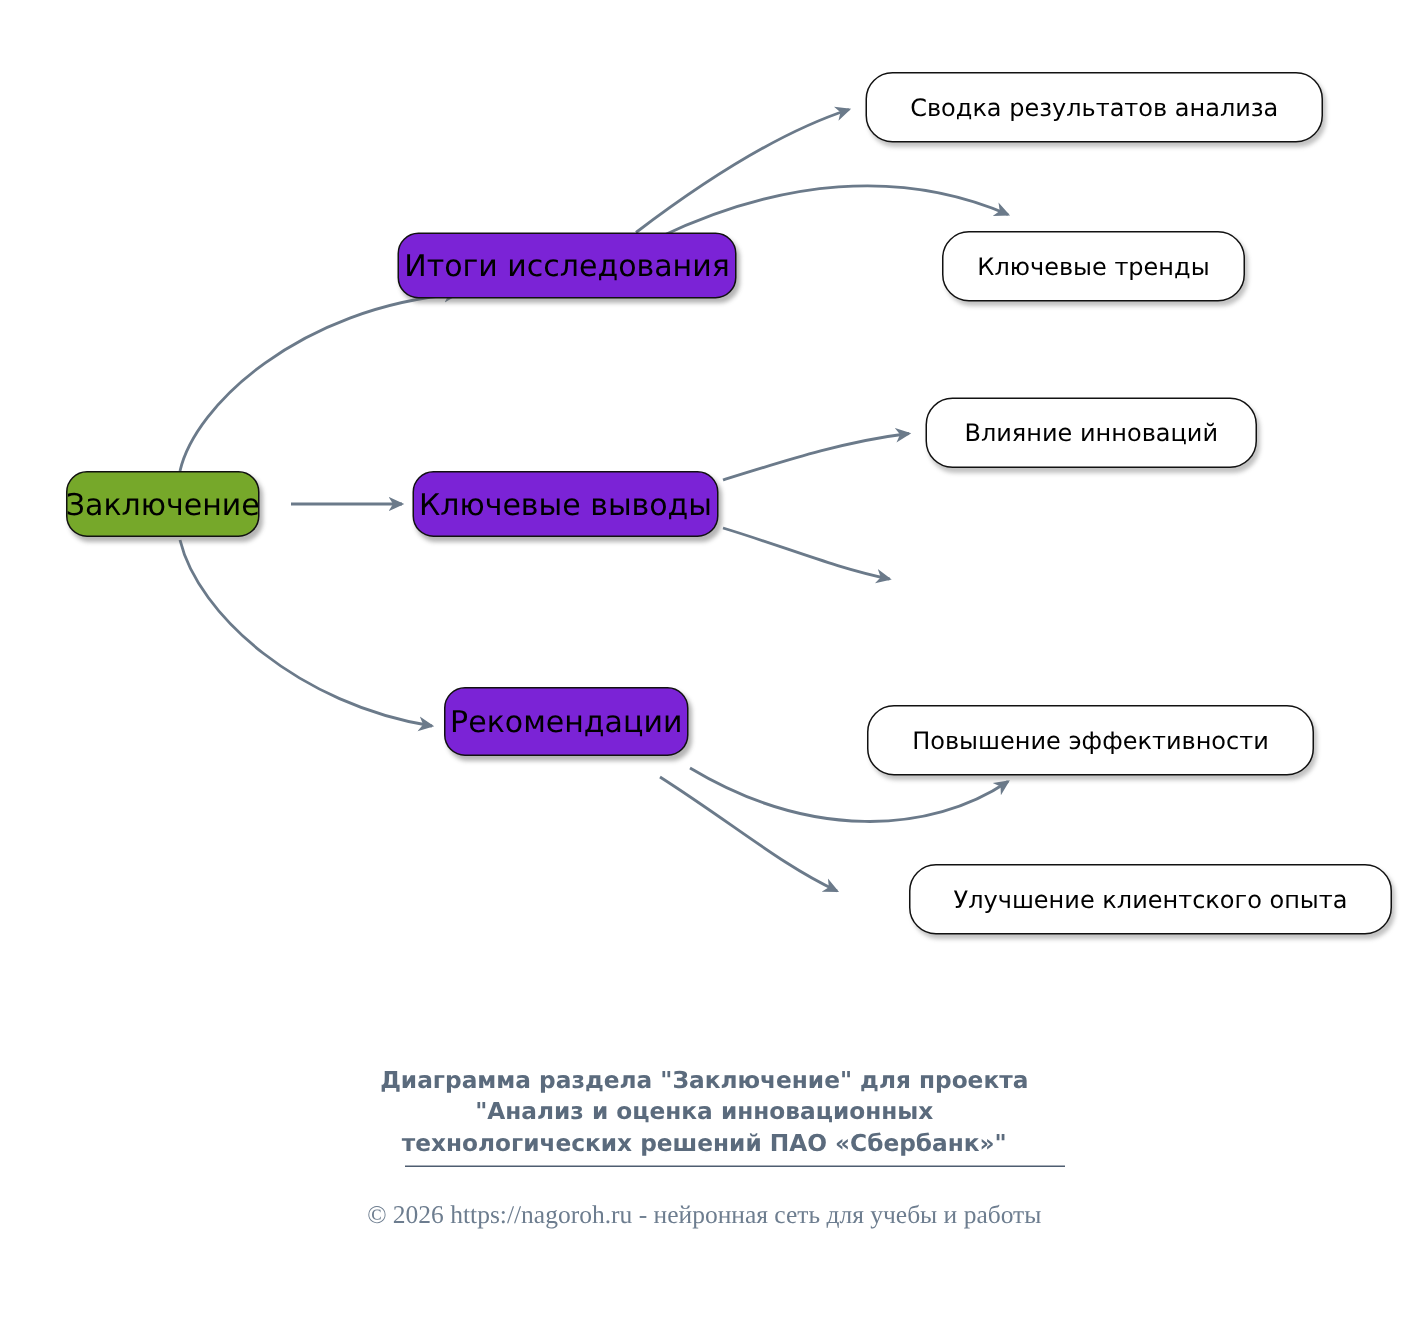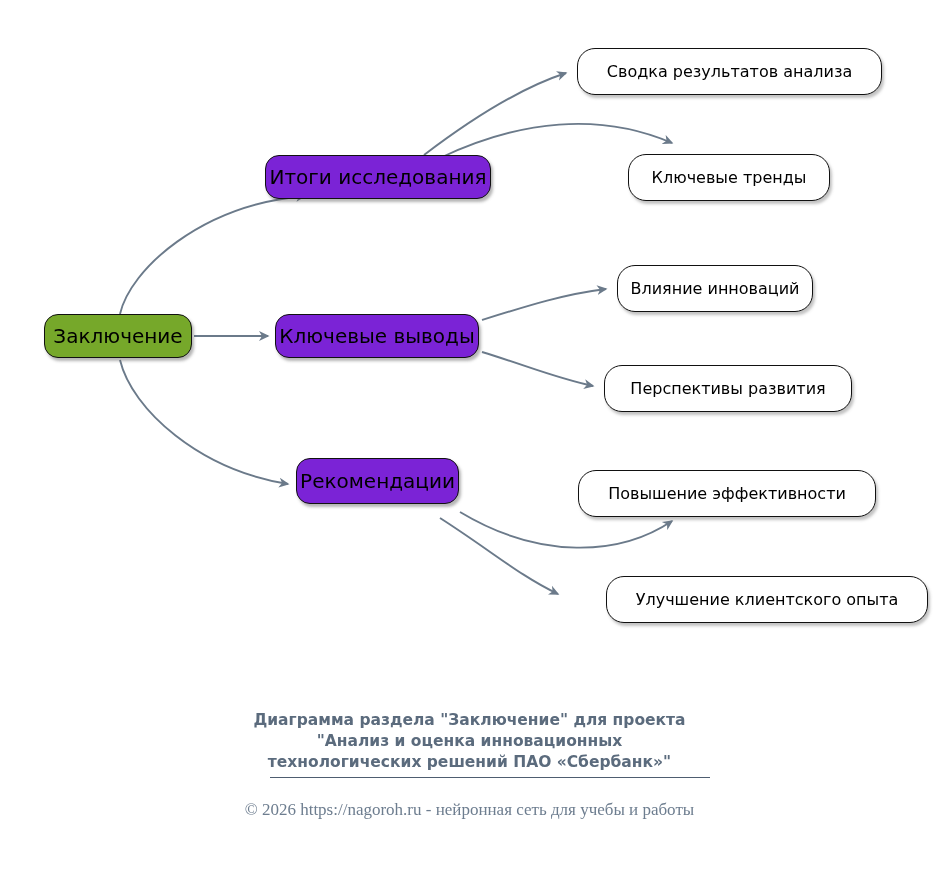--- a/index.html
+++ b/index.html
@@ -126,42 +126,39 @@
 
     <path d="M482,320 C530,305 565,294 606,289" fill="none" stroke="#6b7a8a" stroke-width="1.9" marker-end="url(#arw)"></path>
 
     <path d="M482,352 C525,365 555,378 593,386" fill="none" stroke="#6b7a8a" stroke-width="1.9" marker-end="url(#arw)"></path>
 
     <path d="M460,512 C540,560 620,556 672,521" fill="none" stroke="#6b7a8a" stroke-width="1.9" marker-end="url(#arw)"></path>
 
     <path d="M440,518 C490,550 520,576 558,594" fill="none" stroke="#6b7a8a" stroke-width="1.9" marker-end="url(#arw)"></path>
   </svg>
 
-  <div class="node node-root" style="left:44px; top:314px; width:148px; height:44px;">
+  <div class="node node-root" style="left:44px; top:314px; width:129px; height:44px;">
     <span>Заключение</span>
   </div>
 
   <div class="node node-branch" style="left:265px; top:155px; width:226px; height:44px;">
     <span>Итоги исследования</span>
   </div>
   <div class="node node-leaf" style="left:577px; top:48px; width:305px; height:47px;">
     <span>Сводка результатов анализа</span>
   </div>
   <div class="node node-leaf" style="left:628px; top:154px; width:202px; height:47px;">
     <span>Ключевые тренды</span>
   </div>
 
   <div class="node node-branch" style="left:275px; top:314px; width:204px; height:44px;">
     <span>Ключевые выводы</span>
   </div>
-  <div class="node node-leaf" style="left:617px; top:265px; width:196px; height:47px;">
+  <div class="node node-leaf" style="left:617px; top:265px; width:221px; height:47px;">
     <span>Влияние инноваций</span>
-  </div>
-  <div class="node node-leaf" style="left:604px; top:365px; width:248px; height:47px;">
-    <span>Перспективы развития</span>
   </div>
 
   <div class="node node-branch" style="left:296px; top:458px; width:163px; height:46px;">
     <span>Рекомендации</span>
   </div>
   <div class="node node-leaf" style="left:578px; top:470px; width:298px; height:47px;">
     <span>Повышение эффективности</span>
   </div>
   <div class="node node-leaf" style="left:566px; top:576px; width:322px; height:47px;margin-left:40px;">
     <span>Улучшение клиентского опыта</span>

